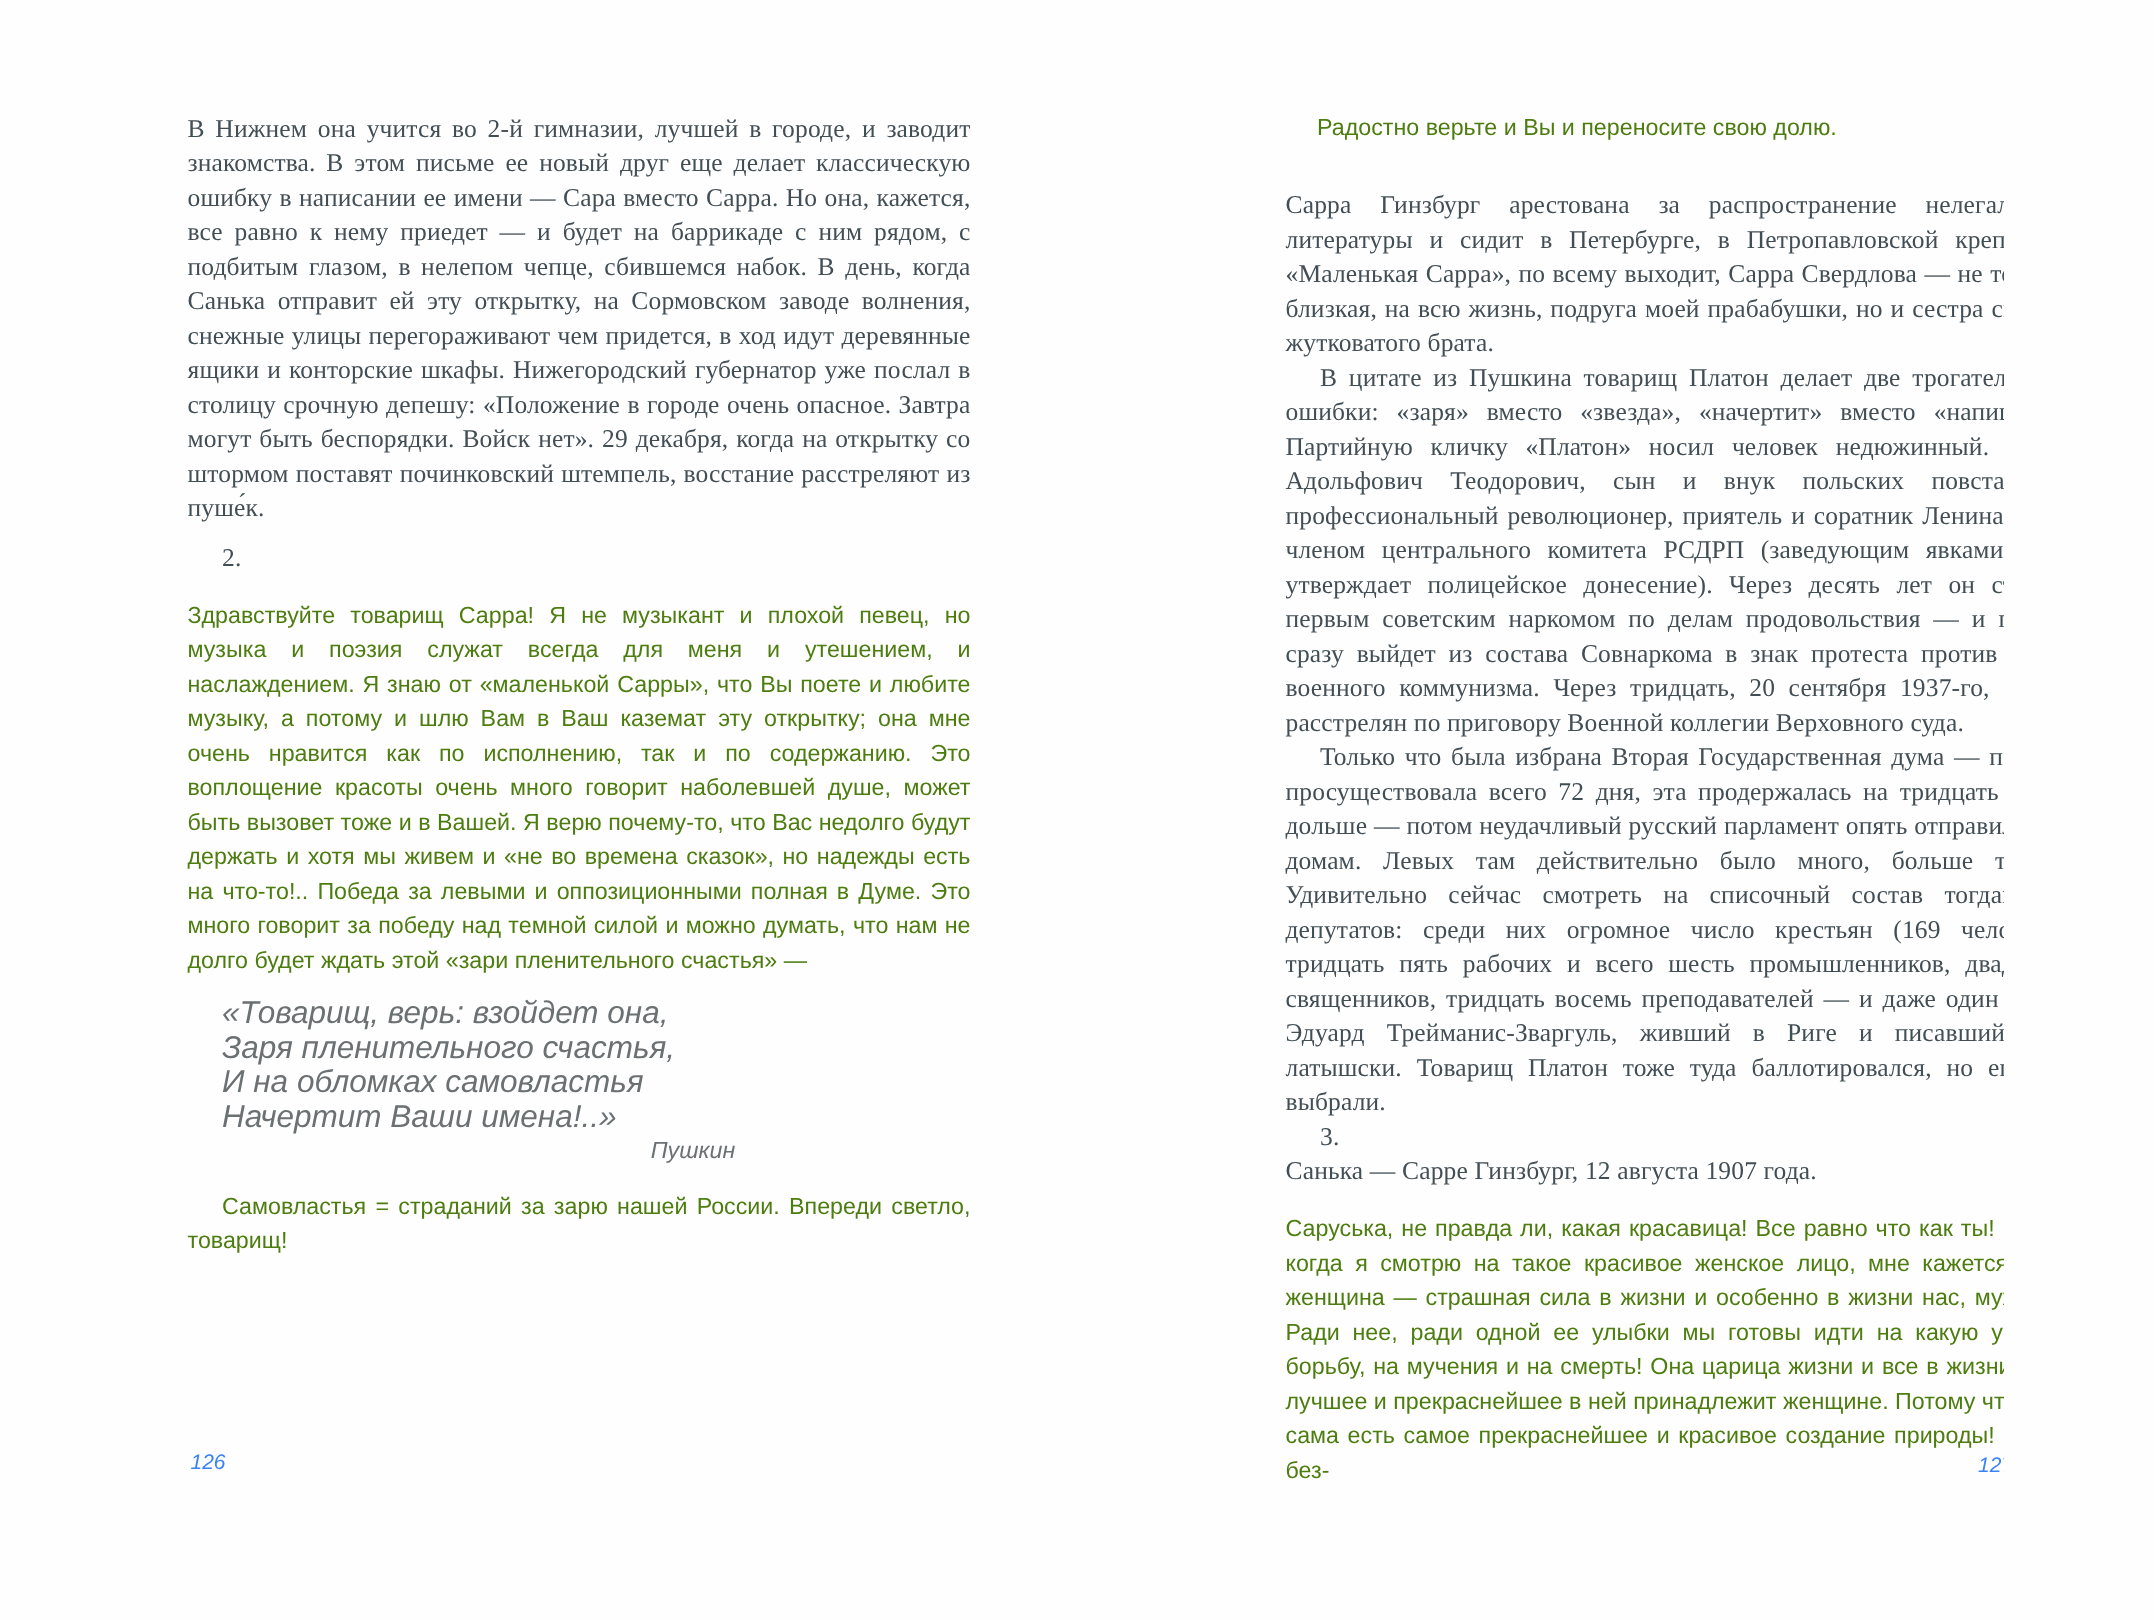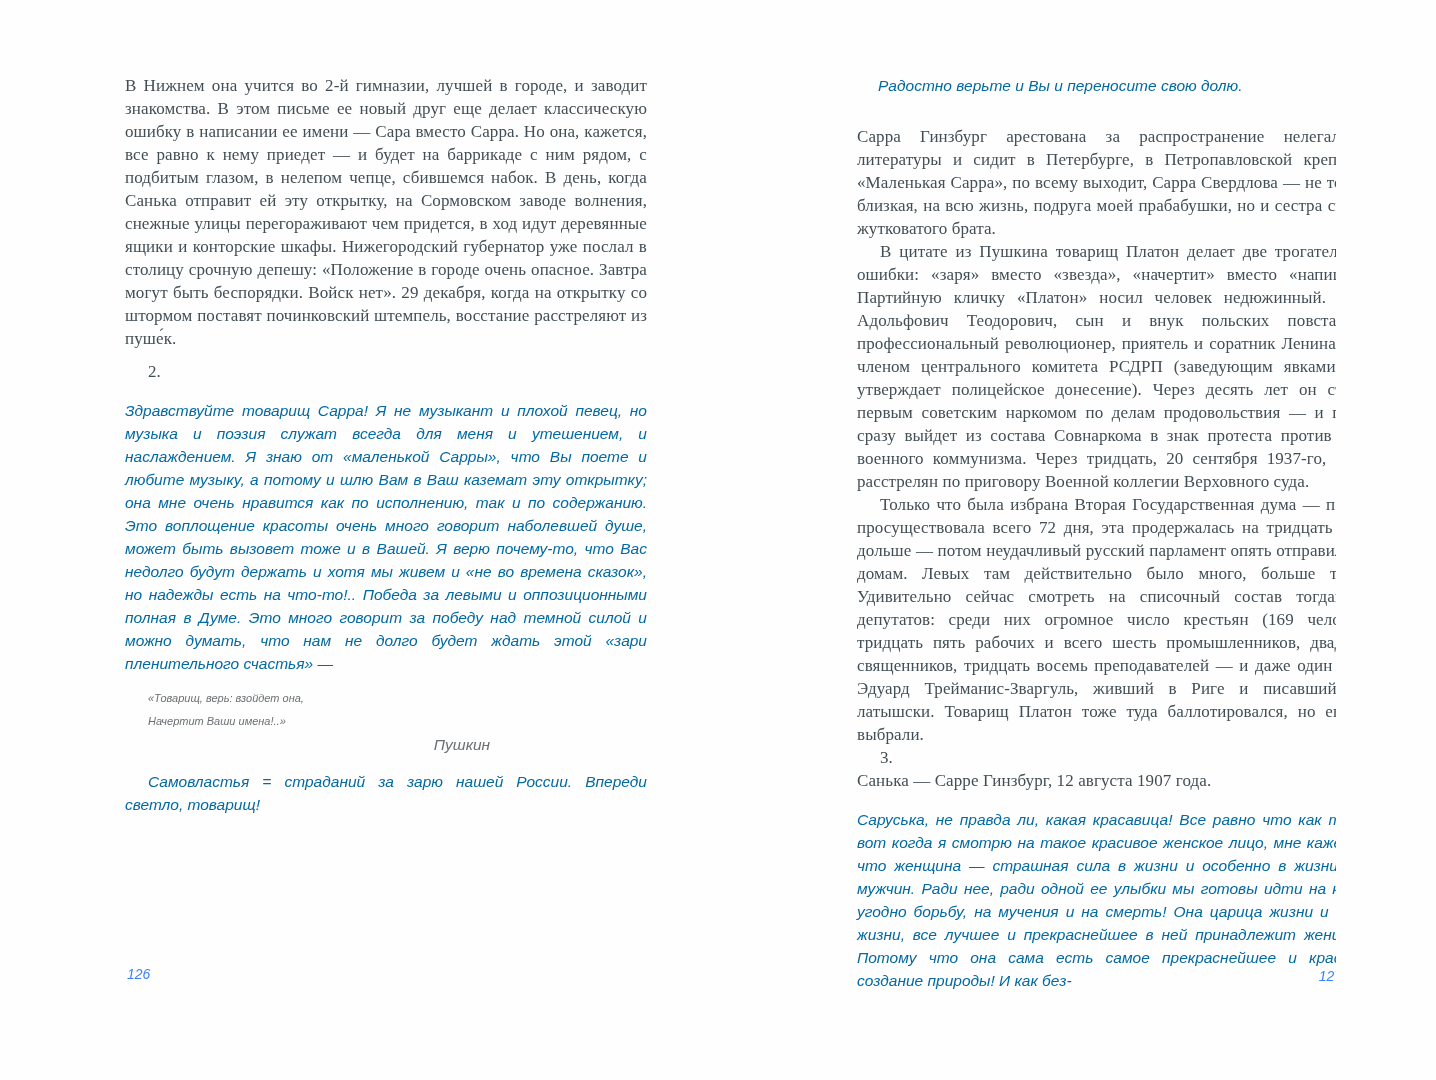--- a/index.html
+++ b/index.html
@@ -27,24 +27,23 @@
   .serif {
     font-family: "Liberation Serif", "DejaVu Serif", serif;
     font-size: 17px;
     line-height: 23px;
     color: #424e55;
     text-align: justify;
     letter-spacing: 0.1px;
   }
   .letter {
     font-family: "Liberation Sans", "DejaVu Sans", sans-serif;
-    font-style: italic;
     font-size: 15.5px;
     line-height: 23px;
-    color: #0369a1;
+    color: #4d7c0f;
     text-align: justify;
   }
   .pad-top { padding-top: 74px; }
 
   .section-label { padding-left: 23px; text-align: left; }
   .indent { text-indent: 23px; }
 
   .mt-heading2 { margin-top: 10px; }
   .mt-letter   { margin-top: 16px; }
   .mt-poem     { margin-top: 12px; }
@@ -53,21 +52,21 @@
   .mt-caption  { margin-top: 0px; }
 
   .closing-line {
     text-indent: 21px;
     text-align: left;
   }
   .poem { }
   .poem-line {
     font-family: "Liberation Sans", "DejaVu Sans", sans-serif;
     font-style: italic;
-    font-size: 11px;
+    font-size: 21px;
     line-height: 23px;
     color: #6b7073;
     margin-left: 23px;
     text-align: left;
   }
   .poem-attribution {
     font-family: "Liberation Sans", "DejaVu Sans", sans-serif;
     font-style: italic;
     font-size: 15.5px;
     line-height: 23px;
@@ -95,20 +94,22 @@
   <section class="page page-left">
     <p class="serif pad-top">В Нижнем она учится во 2-й гимназии, лучшей в городе, и заводит знакомства. В этом письме ее новый друг еще делает классическую ошибку в написании ее имени — Сара вместо Сарра. Но она, кажется, все равно к нему приедет — и будет на баррикаде с ним рядом, с подбитым глазом, в нелепом чепце, сбившемся набок. В день, когда Санька отправит ей эту открытку, на Сормовском заводе волнения, снежные улицы перегораживают чем придется, в ход идут деревянные ящики и конторские шкафы. Нижегородский губернатор уже послал в столицу срочную депешу: «Положение в городе очень опасное. Завтра могут быть беспорядки. Войск нет». 29 декабря, когда на открытку со штормом поставят починковский штемпель, восстание расстреляют из пуше́к.</p>
 
     <p class="serif section-label mt-heading2">2.</p>
 
 
     <p class="letter mt-letter">Здравствуйте товарищ Сарра! Я не музыкант и плохой певец, но музыка и поэзия служат всегда для меня и утешением, и наслаждением. Я знаю от «маленькой Сарры», что Вы поете и любите музыку, а потому и шлю Вам в Ваш каземат эту открытку; она мне очень нравится как по исполнению, так и по содержанию. Это воплощение красоты очень много говорит наболевшей душе, может быть вызовет тоже и в Вашей. Я верю почему-то, что Вас недолго будут держать и хотя мы живем и «не во времена сказок», но надежды есть на что-то!.. Победа за левыми и оппозиционными полная в Думе. Это много говорит за победу над темной силой и можно думать, что нам не долго будет ждать этой «зари пленительного счастья» —</p>
 
     <div class="poem mt-poem">
       <div class="poem-line">«Товарищ, верь: взойдет она,</div>
+      <div class="poem-line">Заря пленительного счастья,</div>
+      <div class="poem-line">И на обломках самовластья</div>
       <div class="poem-line">Начертит Ваши имена!..»</div>
       <div class="poem-attribution">Пушкин</div>
     </div>
 
     <p class="letter postscript mt-post indent">Самовластья = страданий за зарю нашей России. Впереди светло, товарищ!</p>
 
     <div class="folio folio-left">126</div>
   </section>
 
   <section class="page page-right">

